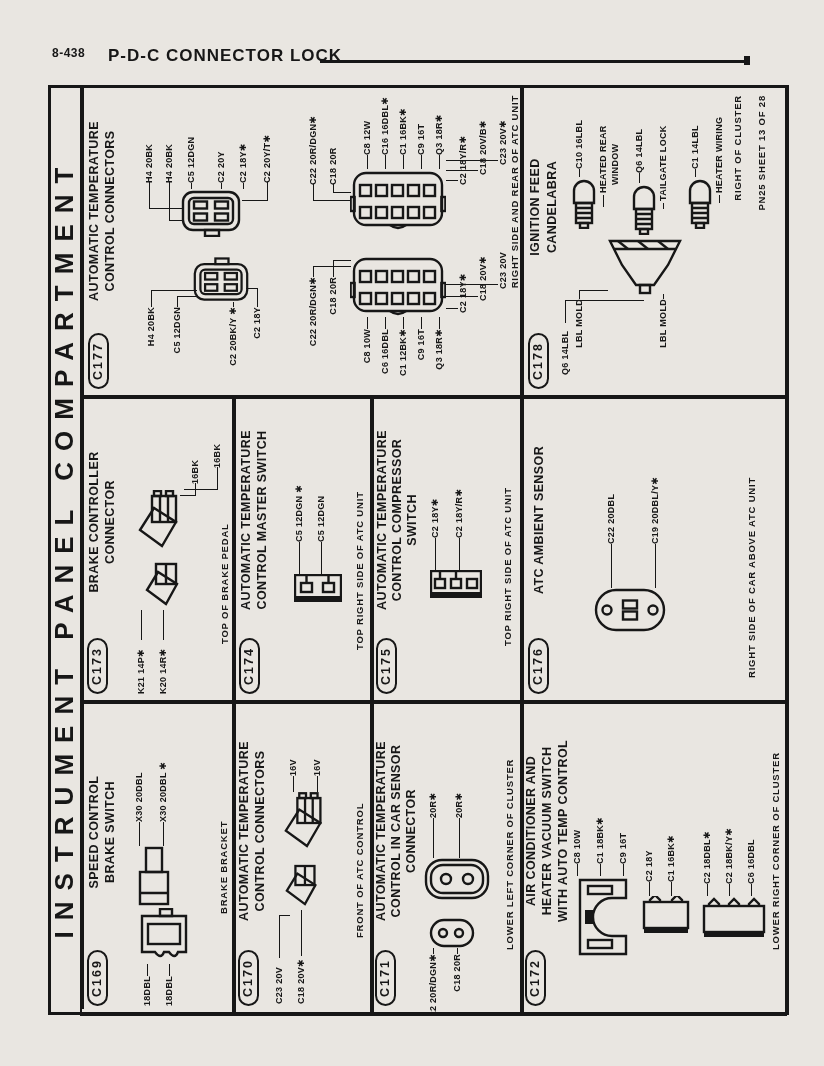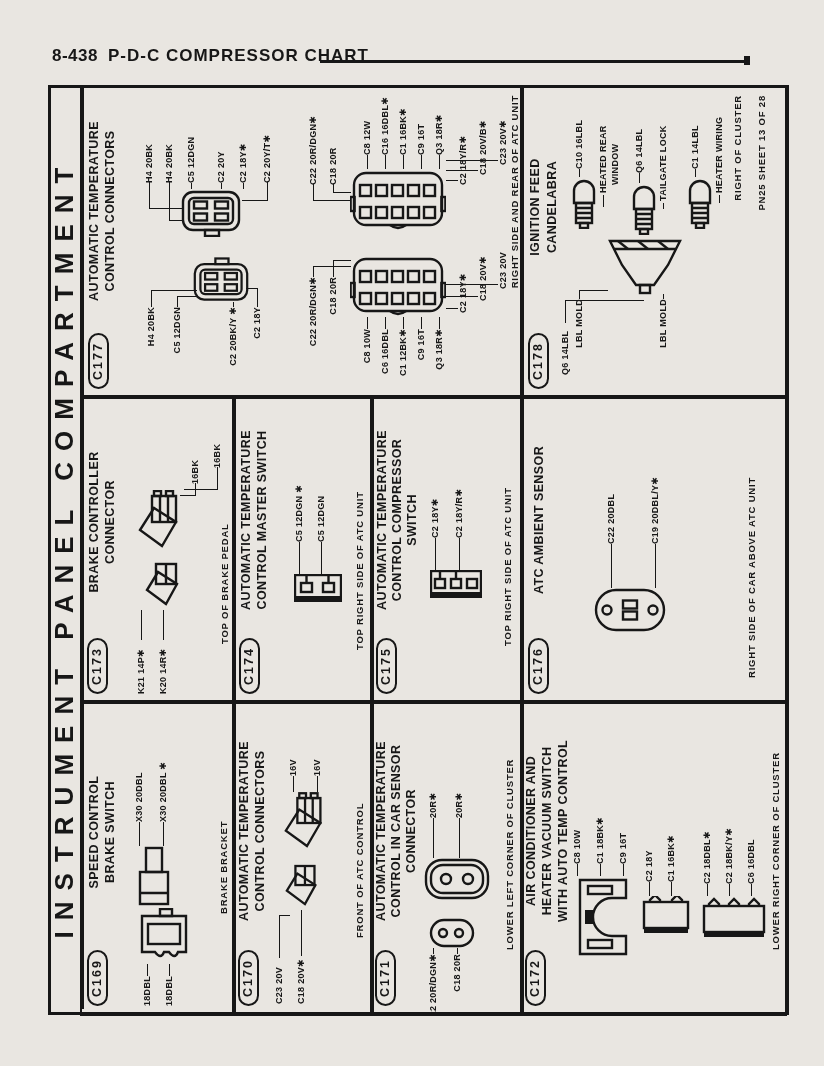--- a/index.html
+++ b/index.html
@@ -18,21 +18,21 @@
   .cap{position:absolute;font-weight:bold;font-size:9.5px;letter-spacing:.8px;white-space:nowrap}
   .ln{position:absolute;border:0 solid #171717}
   .ln.h{border-top-width:1.8px}
   .ln.v{border-left-width:1.8px}
   .ln.tr{border-top-width:1.8px;border-right-width:1.8px}
   .ln.tl{border-top-width:1.8px;border-left-width:1.8px}
   .ln.br{border-bottom-width:1.8px;border-right-width:1.8px}
   .ln.bl{border-bottom-width:1.8px;border-left-width:1.8px}
   .cg{position:absolute;color:#171717}
   .flip{transform:scaleX(-1)}
-  #hdr-num{position:absolute;left:52px;top:46px;font-weight:bold;font-size:17px;letter-spacing:.5px}
+  #hdr-num{position:absolute;left:52px;top:46px;font-weight:bold;font-size:12px;letter-spacing:.5px}
   #hdr-title{position:absolute;left:108px;top:46px;font-weight:bold;font-size:17px;letter-spacing:1px}
   #hdr-rule{position:absolute;left:320px;top:60px;width:424px;height:2.5px;background:#171717}
   #hdr-tick{position:absolute;left:744px;top:56px;width:6px;height:9px;background:#171717}
   svg .sk{stroke:currentColor;fill:none;stroke-width:2.4px;stroke-linejoin:miter}
   svg .fl{fill:currentColor;stroke:none}
 </style>
 </head>
 <body>
 
 <svg width="0" height="0" style="position:absolute" aria-hidden="true">
@@ -152,21 +152,21 @@
     <line class="sk" x1="46" y1="8" x2="46" y2="70"></line>
     <line class="sk" x1="46" y1="22" x2="54" y2="12"></line>
     <line class="sk" x1="46" y1="42" x2="54" y2="32"></line>
     <line class="sk" x1="46" y1="62" x2="54" y2="52"></line>
     <rect class="sk" x="2" y="34" width="8" height="10"></rect>
   </symbol>
 </defs>
 </svg>
 
 <div id="hdr-num">8-438</div>
-<div id="hdr-title">P-D-C COMPRESSOR CHART</div>
+<div id="hdr-title">P-D-C CONNECTOR LOCK</div>
 <div id="hdr-rule"></div>
 <div id="hdr-tick"></div>
 
 <div id="frame"></div>
 <div id="strip">
   <span>INSTRUMENT PANEL COMPARTMENT</span>
 </div>
 
 <div class="cell" style="left:80px;top:85px;width:440px;height:310px">
  <div class="rot" style="width:310px;height:440px;transform:rotate(-90deg) translateX(-310px)">

